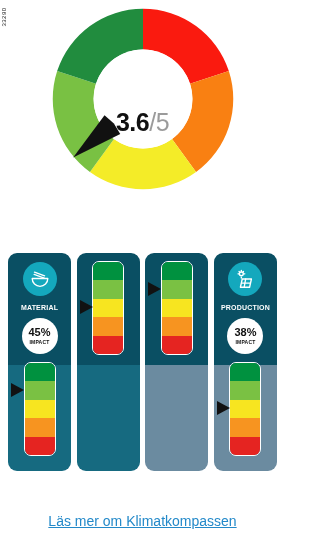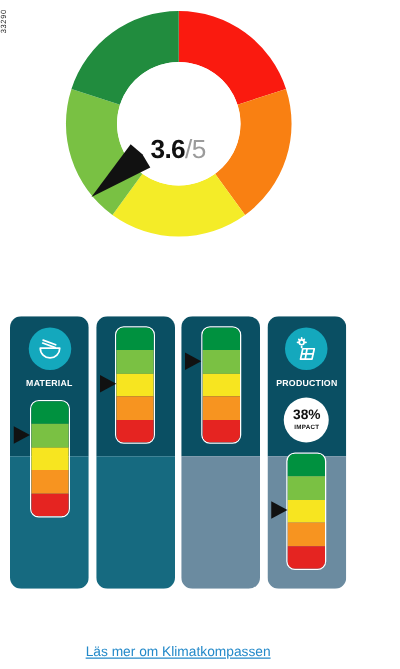--- a/index.html
+++ b/index.html
@@ -21,21 +21,21 @@
     white-space:nowrap;
   }
   
   .donut-wrap{
     position:absolute;left:0;top:4px;width:285px;height:232px;
   }
   .donut-svg{display:block;margin:0 auto;}
   .donut-center{
     position:absolute;left:0;right:0;top:104px;
     text-align:center;
-    font-size:21px;font-weight:bold;color:#111111;
+    font-size:25px;font-weight:bold;color:#111111;
     letter-spacing:-0.5px;
   }
   .donut-center .den{color:#9b9b9b;font-weight:normal;}
   
   .cards{
     position:absolute;left:8px;top:253px;
     width:269px;height:218px;
     display:flex;justify-content:space-between;
   }
   .card{
@@ -99,21 +99,21 @@
     border-bottom:7px solid transparent;
     border-left:13px solid #111111;
     z-index:6;
   }
   
   .footer{
     position:absolute;left:0;right:0;top:512px;
     text-align:center;
   }
   .footer a{
-    font-size:11px;color:#2389c9;
+    font-size:14px;color:#2389c9;
     text-decoration:underline;
     font-family:"Liberation Sans", sans-serif;
   }
 </style>
 </head>
 <body>
 
 <div class="side-id">33290</div>
 
 <div class="donut-wrap">
@@ -140,20 +140,24 @@
       <div class="card-top" style="height: 112px; background: rgb(10, 79, 99);"></div>
       <div class="card-bot" style="height: 106px; background: rgb(22, 106, 128);"></div>
       <div class="content">
         <div class="icon-circle">
           <svg width="22" height="22" viewBox="0 0 24 24">
         <path stroke="#ffffff" stroke-width="1.5" fill="none" stroke-linecap="round" stroke-linejoin="round" d="M3.5 11.5h17a8.5 8.5 0 0 1-17 0z"></path>
         <path stroke="#ffffff" stroke-width="1.5" fill="none" stroke-linecap="round" stroke-linejoin="round" d="M6 4.5l11 4M5.6 7l11 4"></path>
           </svg>
         </div>
         <div class="card-title">MATERIAL</div>
+        <div class="impact-badge">
+          <div class="impact-pct">45%</div>
+          <div class="impact-lbl">IMPACT</div>
+        </div>
       </div>
       <div class="gauge-area">
         <div class="gauge">
           <div class="band" style="background: rgb(0, 145, 63);"></div>
           <div class="band" style="background: rgb(122, 193, 67);"></div>
           <div class="band" style="background: rgb(247, 229, 32);"></div>
           <div class="band" style="background: rgb(247, 148, 32);"></div>
           <div class="band" style="background: rgb(229, 36, 33);"></div>
         </div>
         <div class="arrow" style="top: 20.6px; left: 3px;"></div>

